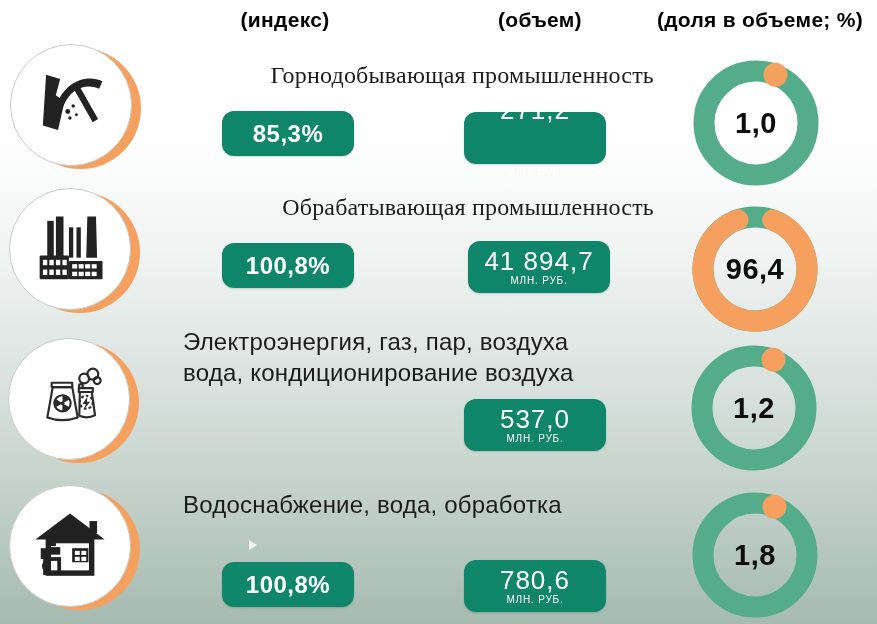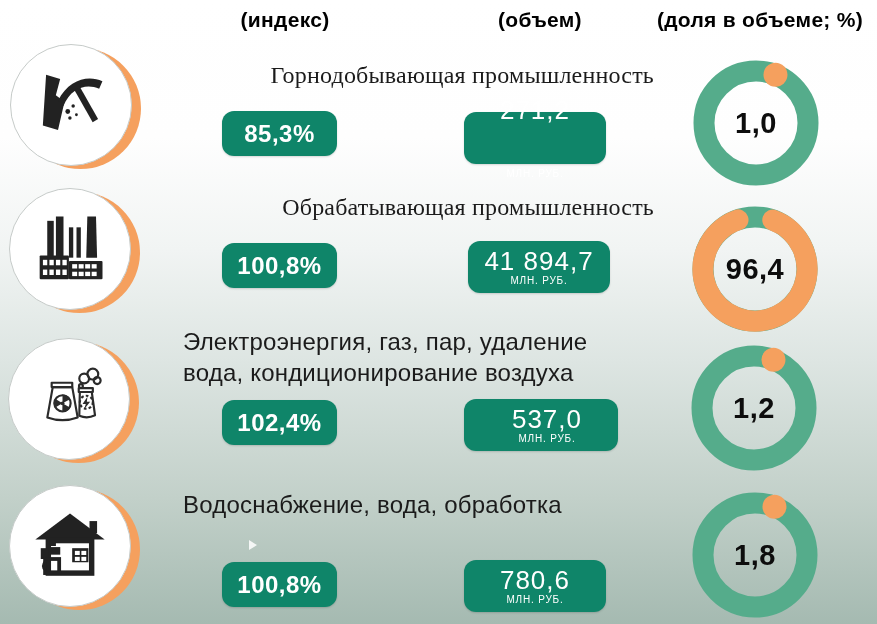--- a/index.html
+++ b/index.html
@@ -19,21 +19,21 @@
     position:absolute;font-size:24px;color:#1b1b1b;
     line-height:31px;letter-spacing:.2px;
   }
   .title.center{text-align:right;font-family:Liberation Serif, serif;}
   .title span{display:block;}
   .badge{
     position:absolute;background:#0f8569;border-radius:12px;color:#fff;
     display:flex;flex-direction:column;align-items:center;justify-content:center;
     box-shadow:0 1px 2px rgba(0,0,0,.15);
   }
-  .badge.index{width:115px;height:45px;font-size:24px;font-weight:bold;letter-spacing:.5px;}
+  .badge.index{width:132px;height:45px;font-size:24px;font-weight:bold;letter-spacing:.5px;}
   .badge.volume{width:142px;height:52px;}
   .vol-num{font-size:26px;line-height:27px;font-weight:400;letter-spacing:1px;}
   .vol-unit{font-size:10px;letter-spacing:.8px;line-height:11px;}
   .icon-wrap{position:absolute;width:122px;height:122px;}
   .crescent{position:absolute;left:10px;top:4px;width:121px;height:121px;border-radius:50%;background:#f5a05e;}
   .icon-circle{
     position:absolute;left:0;top:0;width:120px;height:120px;border-radius:50%;
     background:#fff;border:1px solid #c6cbc9;
     display:flex;align-items:center;justify-content:center;
   }
@@ -165,27 +165,24 @@
           <path d="M30,40 L30,31.8 A8.2,8.2 0 0 1 37,36.2 Z"></path>
           <path d="M30,40 L30,31.8 A8.2,8.2 0 0 1 37,36.2 Z" transform="rotate(120 30 40)"></path>
           <path d="M30,40 L30,31.8 A8.2,8.2 0 0 1 37,36.2 Z" transform="rotate(240 30 40)"></path>
           <circle cx="30" cy="40" r="1.8"></circle>
           <polygon points="53,34 48.5,40.5 51.5,40.5 50,45.5 55.5,38.5 52.5,38.5"></polygon>
         </g>
       </svg>
     </div>
   </div>
   <div class="title" style="left:183px;top:326px;width:460px;">
-    <span>Электроэнергия, газ, пар, удаление</span>
+    <span>Электроэнергия, газ, пар, воздуха</span>
     <span>вода, кондиционирование воздуха</span>
   </div>
-  <div class="badge index" style="left:222px;top:400px;">
-    <span>102,4%</span>
-  </div>
-  <div class="badge volume" style="left:464px;top:399px;padding-left:12px;">
+  <div class="badge volume" style="left:464px;top:399px;">
     <div class="vol-num">537,0</div>
     <div class="vol-unit">МЛН. РУБ.</div>
   </div>
   <div class="donut-wrap" style="left:689px;top:343px;">
     <svg width="130" height="130" viewBox="0 0 130 130">
         <circle cx="65" cy="65" r="52" fill="none" stroke="#55ac8b" stroke-width="21"></circle>
         <circle cx="84.47954285762742" cy="16.78643956252705" r="12" fill="#f5a05e"></circle>
       </svg>
     <div class="donut-val">1,2</div>
   </div>

